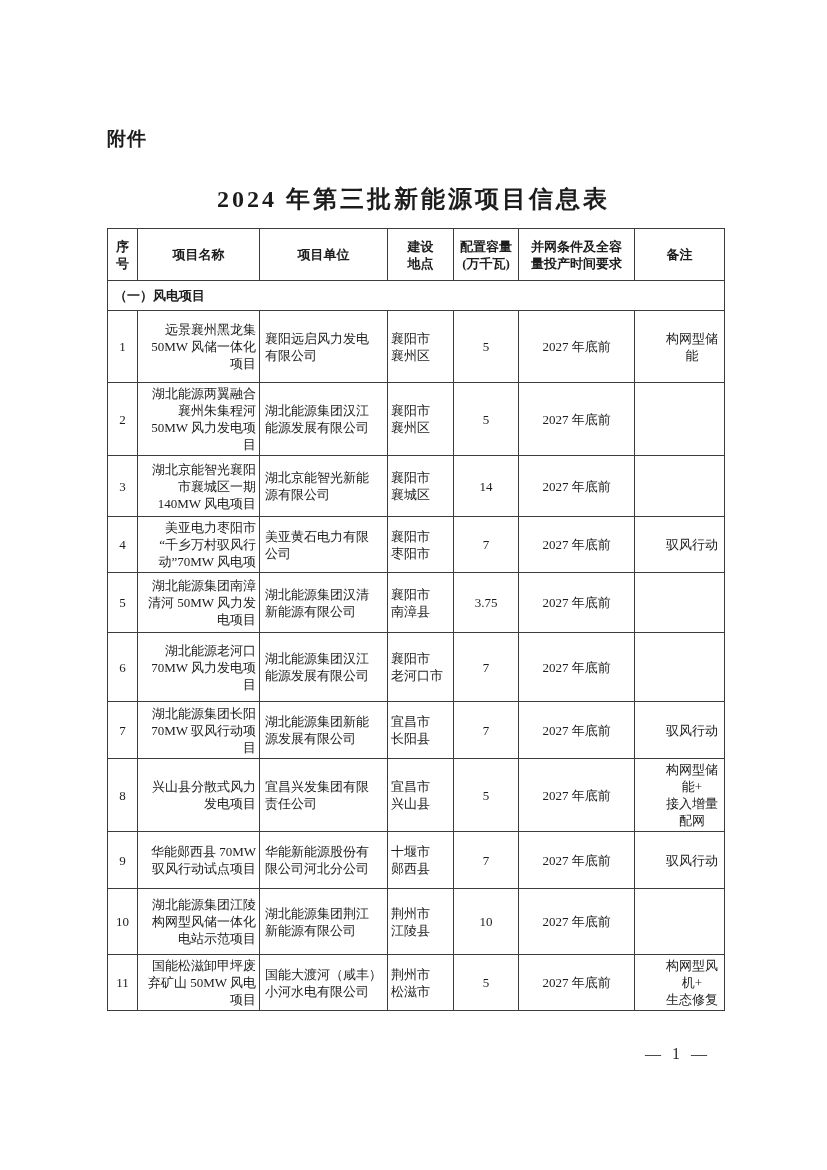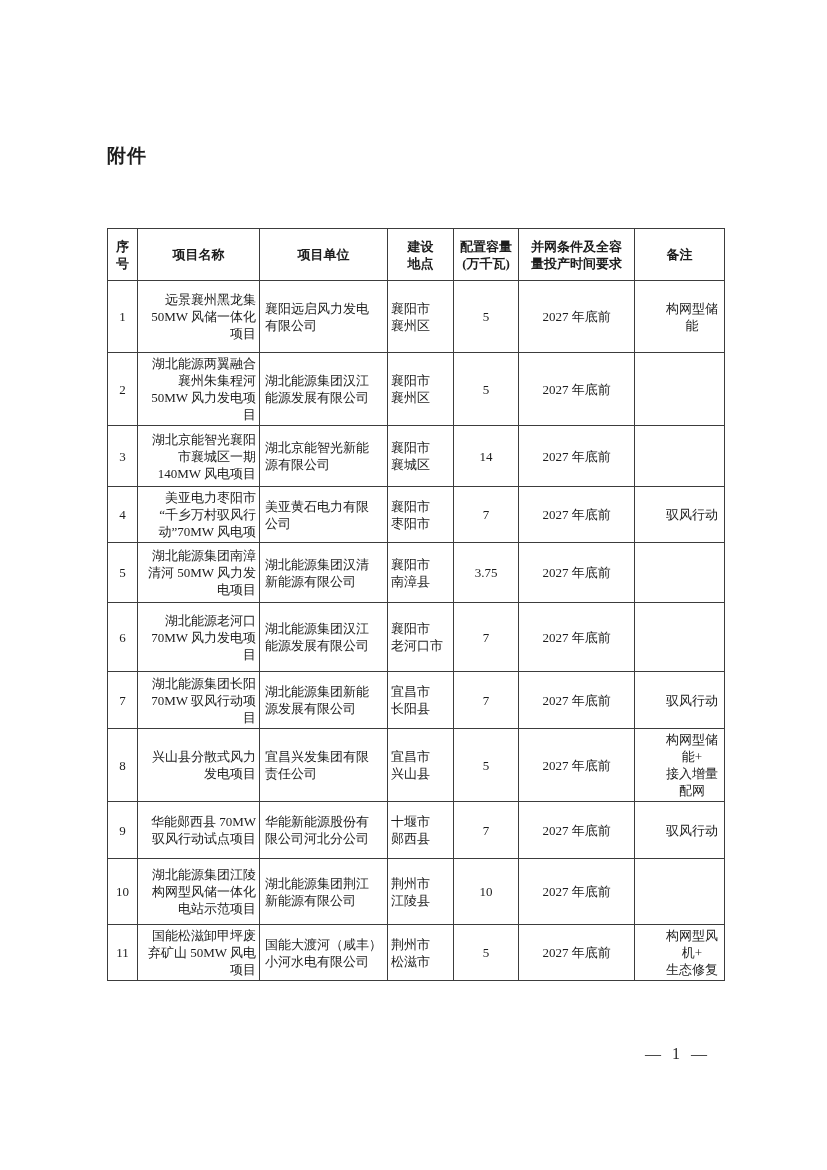--- a/index.html
+++ b/index.html
@@ -9,21 +9,21 @@
     height: 1170px;
     margin: 0 auto;
     background: #ffffff;
     font-family: "Liberation Serif", "DejaVu Serif", serif;
     color: #1c1c1c;
     overflow: hidden;
   }
   .attachment-label {
     position: absolute;
     left: 107px;
-    top: 143px;
+    top: 126px;
     font-size: 19px;
     font-family: Liberation Mono, monospace;
     font-weight: 600;
     letter-spacing: 1px;
   }
   .doc-title {
     position: absolute;
     left: 0;
     right: 0;
     top: 183px;
@@ -77,20 +77,21 @@
     color: #2a2a2a;
   }
 </style>
 </head>
 <body>
 
 <div class="page">
 
   <div class="attachment-label">附件</div>
 
+  <div class="doc-title">2024 年第三批新能源项目信息表</div>
 
   <table class="doc-table">
     <colgroup>
       <col style="width:30px">
       <col style="width:122px">
       <col style="width:128px">
       <col style="width:66px">
       <col style="width:65px">
       <col style="width:116px">
       <col style="width:90px">
@@ -103,20 +104,23 @@
           <th>建设
 地点</th>
           <th>配置容量
 (万千瓦)</th>
           <th>并网条件及全容
 量投产时间要求</th>
           <th>备注</th>
         </tr>
     </thead>
     <tbody id="table-body">
+        <tr>
+          <td colspan="7" class="section-cell">（一）风电项目</td>
+        </tr>
         <tr style="height: 72px;">
           <td class="c-no">1</td>
           <td class="c-name">远景襄州黑龙集
 50MW 风储一体化
 项目</td>
           <td class="c-unit">襄阳远启风力发电
 有限公司</td>
           <td class="c-loc">襄阳市
 襄州区</td>
           <td class="c-cap">5</td>

